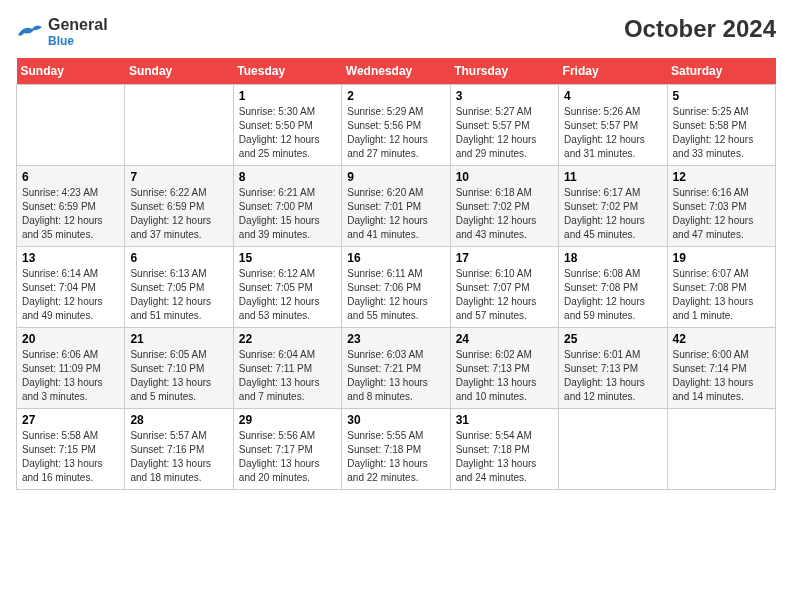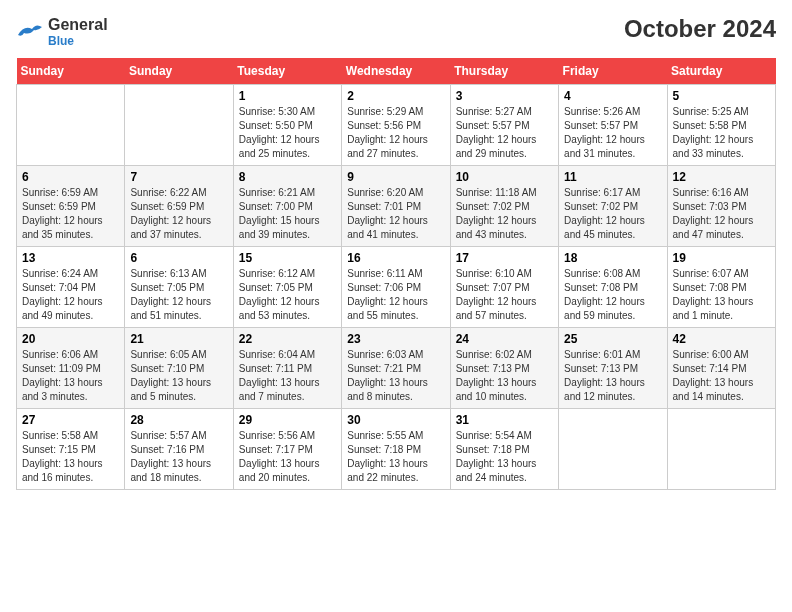--- a/index.html
+++ b/index.html
@@ -152,21 +152,21 @@
           <div>Sunrise: 5:25 AM</div>
           <div>Sunset: 5:58 PM</div>
           <div>Daylight: 12 hours and 33 minutes.</div>
         </div>
       </td>
       </tr>
       <tr>
         <td>
         <span class="day-num">6</span>
         <div class="day-info">
-          <div>Sunrise: 6:59 AM</div>
+          <div>Sunrise: 4:23 AM</div>
           <div>Sunset: 6:59 PM</div>
           <div>Daylight: 12 hours and 35 minutes.</div>
         </div>
       </td>
         <td>
         <span class="day-num">7</span>
         <div class="day-info">
           <div>Sunrise: 6:22 AM</div>
           <div>Sunset: 6:59 PM</div>
           <div>Daylight: 12 hours and 37 minutes.</div>
@@ -184,21 +184,21 @@
         <span class="day-num">9</span>
         <div class="day-info">
           <div>Sunrise: 6:20 AM</div>
           <div>Sunset: 7:01 PM</div>
           <div>Daylight: 12 hours and 41 minutes.</div>
         </div>
       </td>
         <td>
         <span class="day-num">10</span>
         <div class="day-info">
-          <div>Sunrise: 11:18 AM</div>
+          <div>Sunrise: 6:18 AM</div>
           <div>Sunset: 7:02 PM</div>
           <div>Daylight: 12 hours and 43 minutes.</div>
         </div>
       </td>
         <td>
         <span class="day-num">11</span>
         <div class="day-info">
           <div>Sunrise: 6:17 AM</div>
           <div>Sunset: 7:02 PM</div>
           <div>Daylight: 12 hours and 45 minutes.</div>
@@ -210,21 +210,21 @@
           <div>Sunrise: 6:16 AM</div>
           <div>Sunset: 7:03 PM</div>
           <div>Daylight: 12 hours and 47 minutes.</div>
         </div>
       </td>
       </tr>
       <tr>
         <td>
         <span class="day-num">13</span>
         <div class="day-info">
-          <div>Sunrise: 6:24 AM</div>
+          <div>Sunrise: 6:14 AM</div>
           <div>Sunset: 7:04 PM</div>
           <div>Daylight: 12 hours and 49 minutes.</div>
         </div>
       </td>
         <td>
         <span class="day-num">6</span>
         <div class="day-info">
           <div>Sunrise: 6:13 AM</div>
           <div>Sunset: 7:05 PM</div>
           <div>Daylight: 12 hours and 51 minutes.</div>

